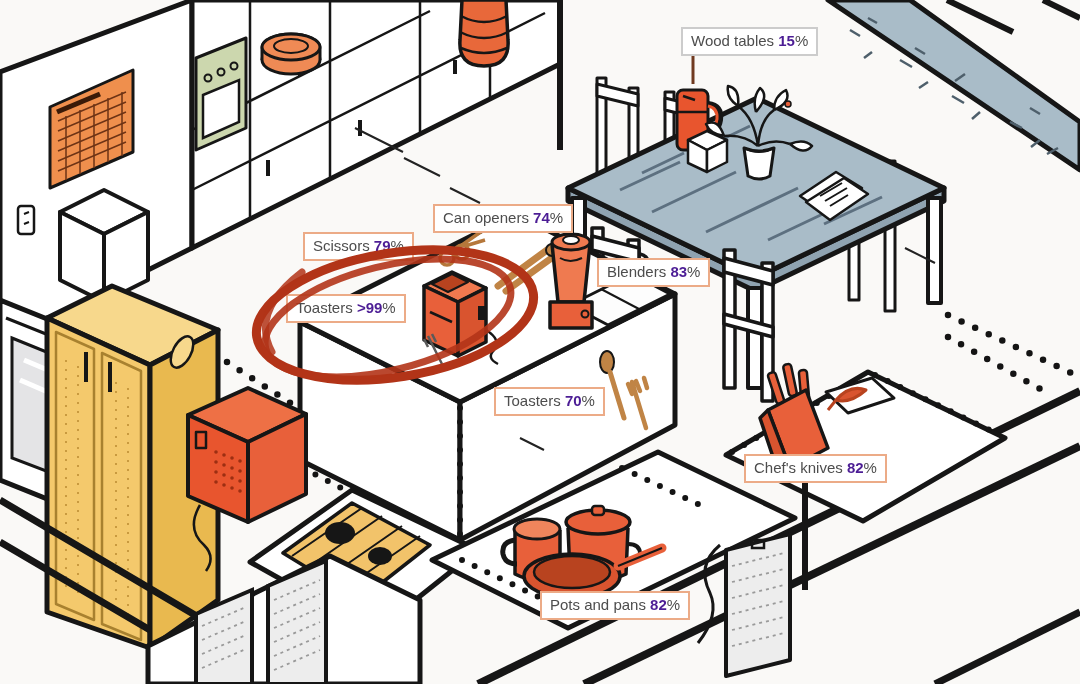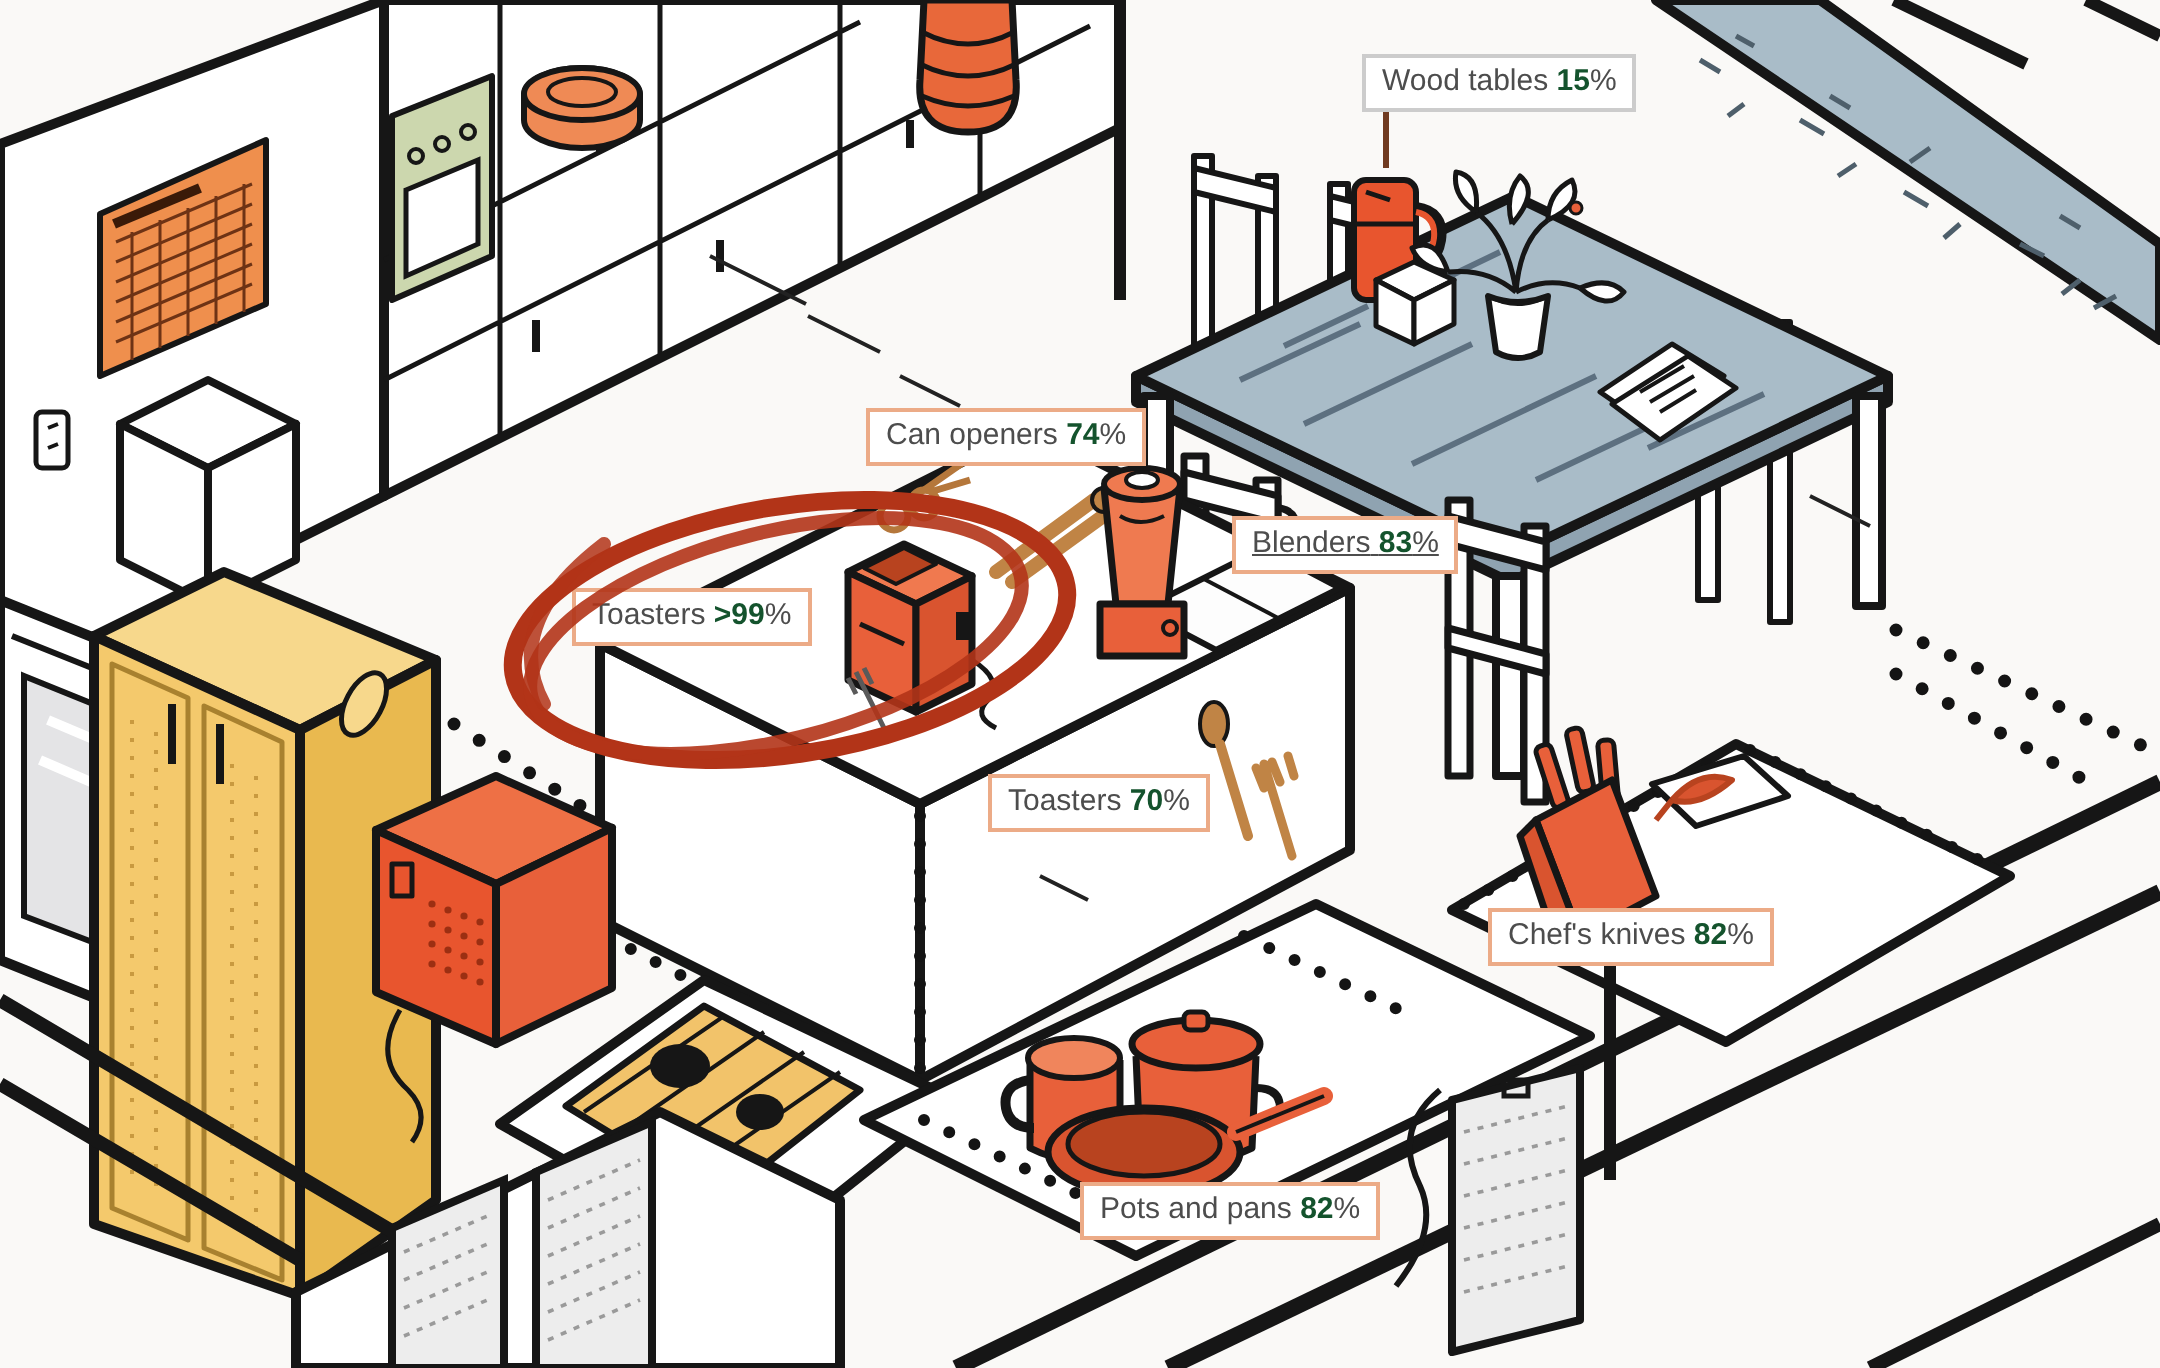--- a/index.html
+++ b/index.html
@@ -3,21 +3,21 @@
 <meta charset="utf-8">
 <style>
   html,body{margin:0;padding:0;background:#ddd;}
   #stage{position:relative;width:1080px;height:684px;overflow:hidden;
          background:#faf9f7;font-family:"Liberation Sans",sans-serif;}
   #art,#overlay{position:absolute;left:0;top:0;}
   #art{z-index:1;}
   .label{position:absolute;z-index:2;background:#ffffff;border:2px solid #ecab87;
          padding:2px 8px 4px 8px;font-size:15px;line-height:19px;color:#4d4d4d;
          white-space:nowrap;}
-  .label b{color:#14532d;font-weight:bold;}
+  .label b{color:#4c1d95;font-weight:bold;}
   .label.muted{border-color:#cccccc;}
   #overlay{z-index:3;pointer-events:none;}
 </style>
 </head>
 <body>
 
 <div id="stage">
 
 <svg id="art" width="1080" height="684" viewBox="0 0 1080 684">
   <rect x="0" y="0" width="1080" height="684" fill="#faf9f7"></rect>
@@ -308,25 +308,29 @@
 </svg>
 
 <div class="label muted" style="left:681px;top:27px;">
   <span>Wood tables</span>
   <b>15</b><span>%</span>
 </div>
 <div class="label" style="left:433px;top:204px;text-align:center;">
   <span>Can openers</span>
   <b>74</b><span>%</span>
 </div>
+<div class="label" style="left:303px;top:232px;">
+  <span>Scissors</span>
+  <b>79</b><span>%</span>
+</div>
 <div class="label" style="left:286px;top:294px;text-align:center;">
   <span>Toasters</span>
   <b>&gt;99</b><span>%</span>
 </div>
-<div class="label" style="left:616px;top:258px;text-decoration:underline;">
+<div class="label" style="left:597px;top:258px;">
   <span>Blenders</span>
   <b>83</b><span>%</span>
 </div>
 <div class="label" style="left:494px;top:387px;">
   <span>Toasters</span>
   <b>70</b><span>%</span>
 </div>
 <div class="label" style="left:744px;top:454px;">
   <span>Chef's knives</span>
   <b>82</b><span>%</span>

